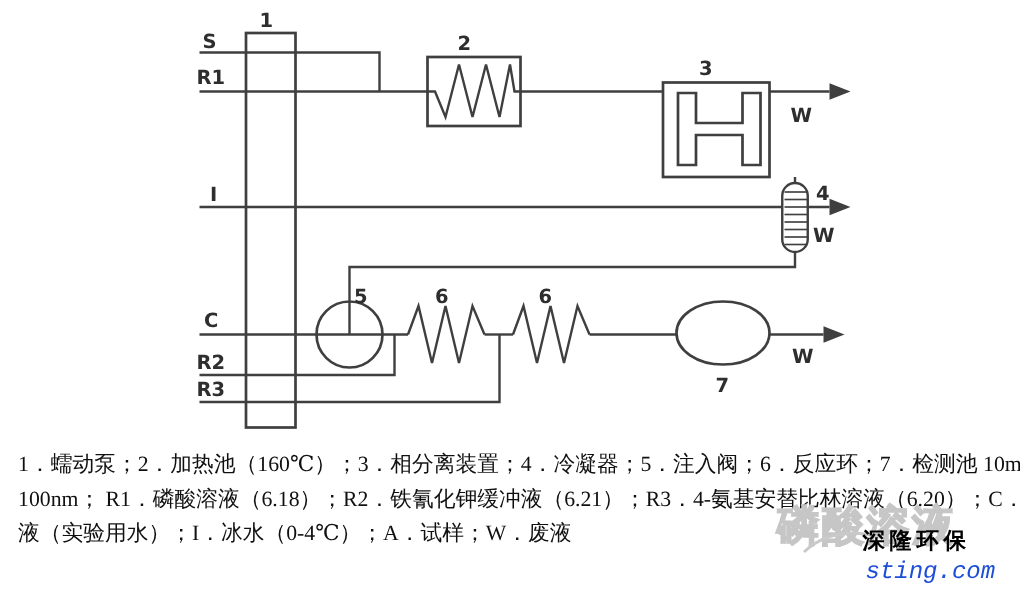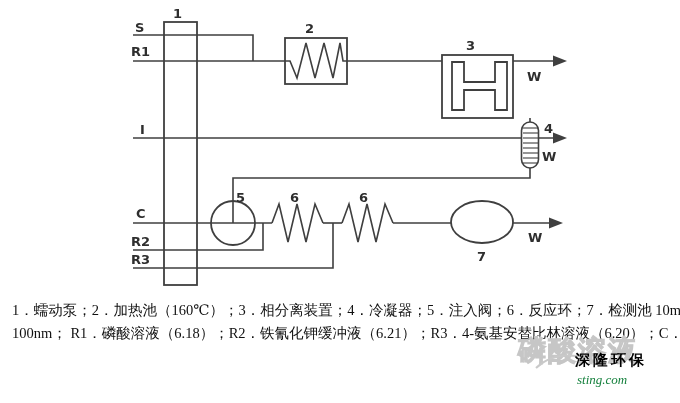--- a/index.html
+++ b/index.html
@@ -9,22 +9,22 @@
   .dlabel{font-family:"DejaVu Sans","Liberation Sans",sans-serif;font-size:13px;font-weight:600;fill:#2e2e2e;}
   #legend{position:absolute;left:12px;top:299px;width:660px;font-size:14.5px;line-height:23px;color:#101010;}
   .legend-line{white-space:nowrap;}
   #caption{position:absolute;left:0;top:368px;width:660px;text-align:center;
            font-family:"Liberation Sans","DejaVu Sans",sans-serif;font-weight:700;font-size:16px;color:#141414;}
   #wm-site{position:absolute;left:518px;top:332px;font-family:"DejaVu Sans",sans-serif;
            font-size:28px;font-weight:700;letter-spacing:2px;color:#e3e3e3;
            -webkit-text-stroke:1px #c6c6c6;z-index:5;white-space:nowrap;}
   #wm-company{position:absolute;left:575px;top:351px;font-family:"DejaVu Sans",sans-serif;
            font-size:15px;font-weight:700;letter-spacing:3px;color:#000000;z-index:6;white-space:nowrap;}
-  #wm-domain{position:absolute;left:577px;top:372px;font-family:Liberation Serif, serif;
-           font-style:italic;font-size:13px;color:#15803d;z-index:6;white-space:nowrap;}
+  #wm-domain{position:absolute;left:577px;top:372px;font-family:Liberation Mono, monospace;
+           font-style:italic;font-size:16px;color:#1d4ed8;z-index:6;white-space:nowrap;}
   #wm-swoosh{position:absolute;left:533px;top:347px;z-index:6;}
 </style>
 </head>
 <body>
 
 <div id="page">
 
   <svg id="diagram-svg" width="680" height="298" viewBox="0 0 680 298">
     <g stroke="#3f3f3f" stroke-width="1.6" fill="none">
 
@@ -91,20 +91,21 @@
     <text class="dlabel" x="477" y="261">7</text>
 
     <text class="dlabel" x="527" y="81">W</text>
     <text class="dlabel" x="542" y="161">W</text>
     <text class="dlabel" x="528" y="242">W</text>
   </svg>
 
   <div id="legend">
     <div class="legend-line">1．蠕动泵；2．加热池（160℃）；3．相分离装置；4．冷凝器；5．注入阀；6．反应环；7．检测池 10mm，</div>
     <div class="legend-line">100nm；  R1．磷酸溶液（6.18）；R2．铁氰化钾缓冲液（6.21）；R3．4-氨基安替比林溶液（6.20）；C．载</div>
+    <div class="legend-line">液（实验用水）；I．冰水（0-4℃）；A．试样；W．废液</div>
   </div>
 
 
   <div id="wm-site">磷酸溶液</div>
   <svg id="wm-swoosh" width="58" height="24">
     <path d="M3,21 Q22,3 54,11" stroke="#c9c9c9" stroke-width="2" fill="none"></path>
   </svg>
   <div id="wm-company">深隆环保</div>
   <div id="wm-domain">sting.com</div>
 

